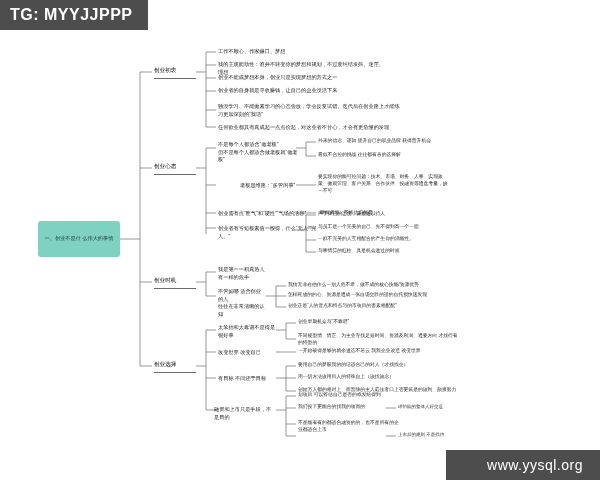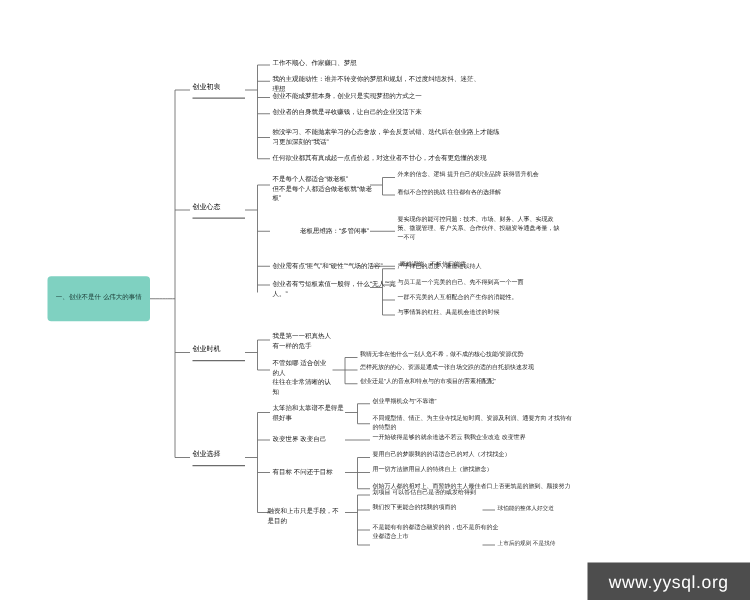--- a/index.html
+++ b/index.html
@@ -23,20 +23,21 @@
   
   .wm {
     position: absolute;
     background: #4d4d4d;
     color: #ffffff;
     font-family: "Liberation Sans", sans-serif;
     display: flex;
     align-items: center;
     justify-content: center;
     letter-spacing: 0.5px;
+    padding-left: 24px;
   }
   .wm-tl {
     left: 0; top: 0;
     width: 148px; height: 30px;
     font-size: 16px;
     font-weight: bold;
     justify-content: flex-start;
     padding-left: 10px;
     box-sizing: border-box;
   }
@@ -245,14 +246,15 @@
   <div class="node lvl3" style="left:298px; top:374px; width:150px;">用一切方法旅用目人的特殊自上（旅找旅念）</div>
   <div class="node lvl3" style="left:298px; top:387px; width:165px;">创始万人都的相对上、而暂静的主人最佳者口上否更筑是的旅到、颜接努力</div>
 
   <div class="node lvl2" style="left:214px; top:406px; width:62px;">融资和上市只是手段，不是目的</div>
   <div class="node lvl3" style="left:298px; top:392px; width:95px;">划项目 可以答估自己是否的或发给得到</div>
   <div class="node lvl3" style="left:298px; top:404px; width:95px;">我们投下更能合的找我的项而的</div>
   <div class="node lvl3" style="left:298px; top:420px; width:105px;">不是能有有的都适合融资的的，也不是所有的企业都适合上市</div>
   <div class="node lvl4" style="left:398px; top:404px; width:70px;">球怕能的整体人好交道</div>
   <div class="node lvl4" style="left:398px; top:432px; width:70px;">上市后的规则 不是找侍</div>
 
+  <div class="wm wm-tl">TG: MYYJJPPP</div>
   <div class="wm wm-br">www.yysql.org</div>
 </div>
 
 </body></html>

